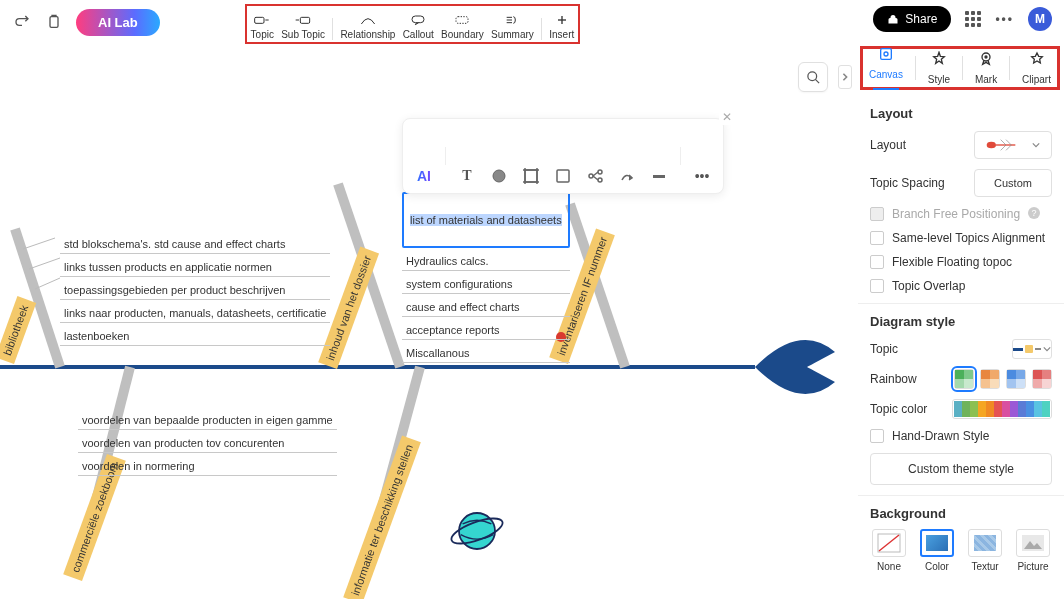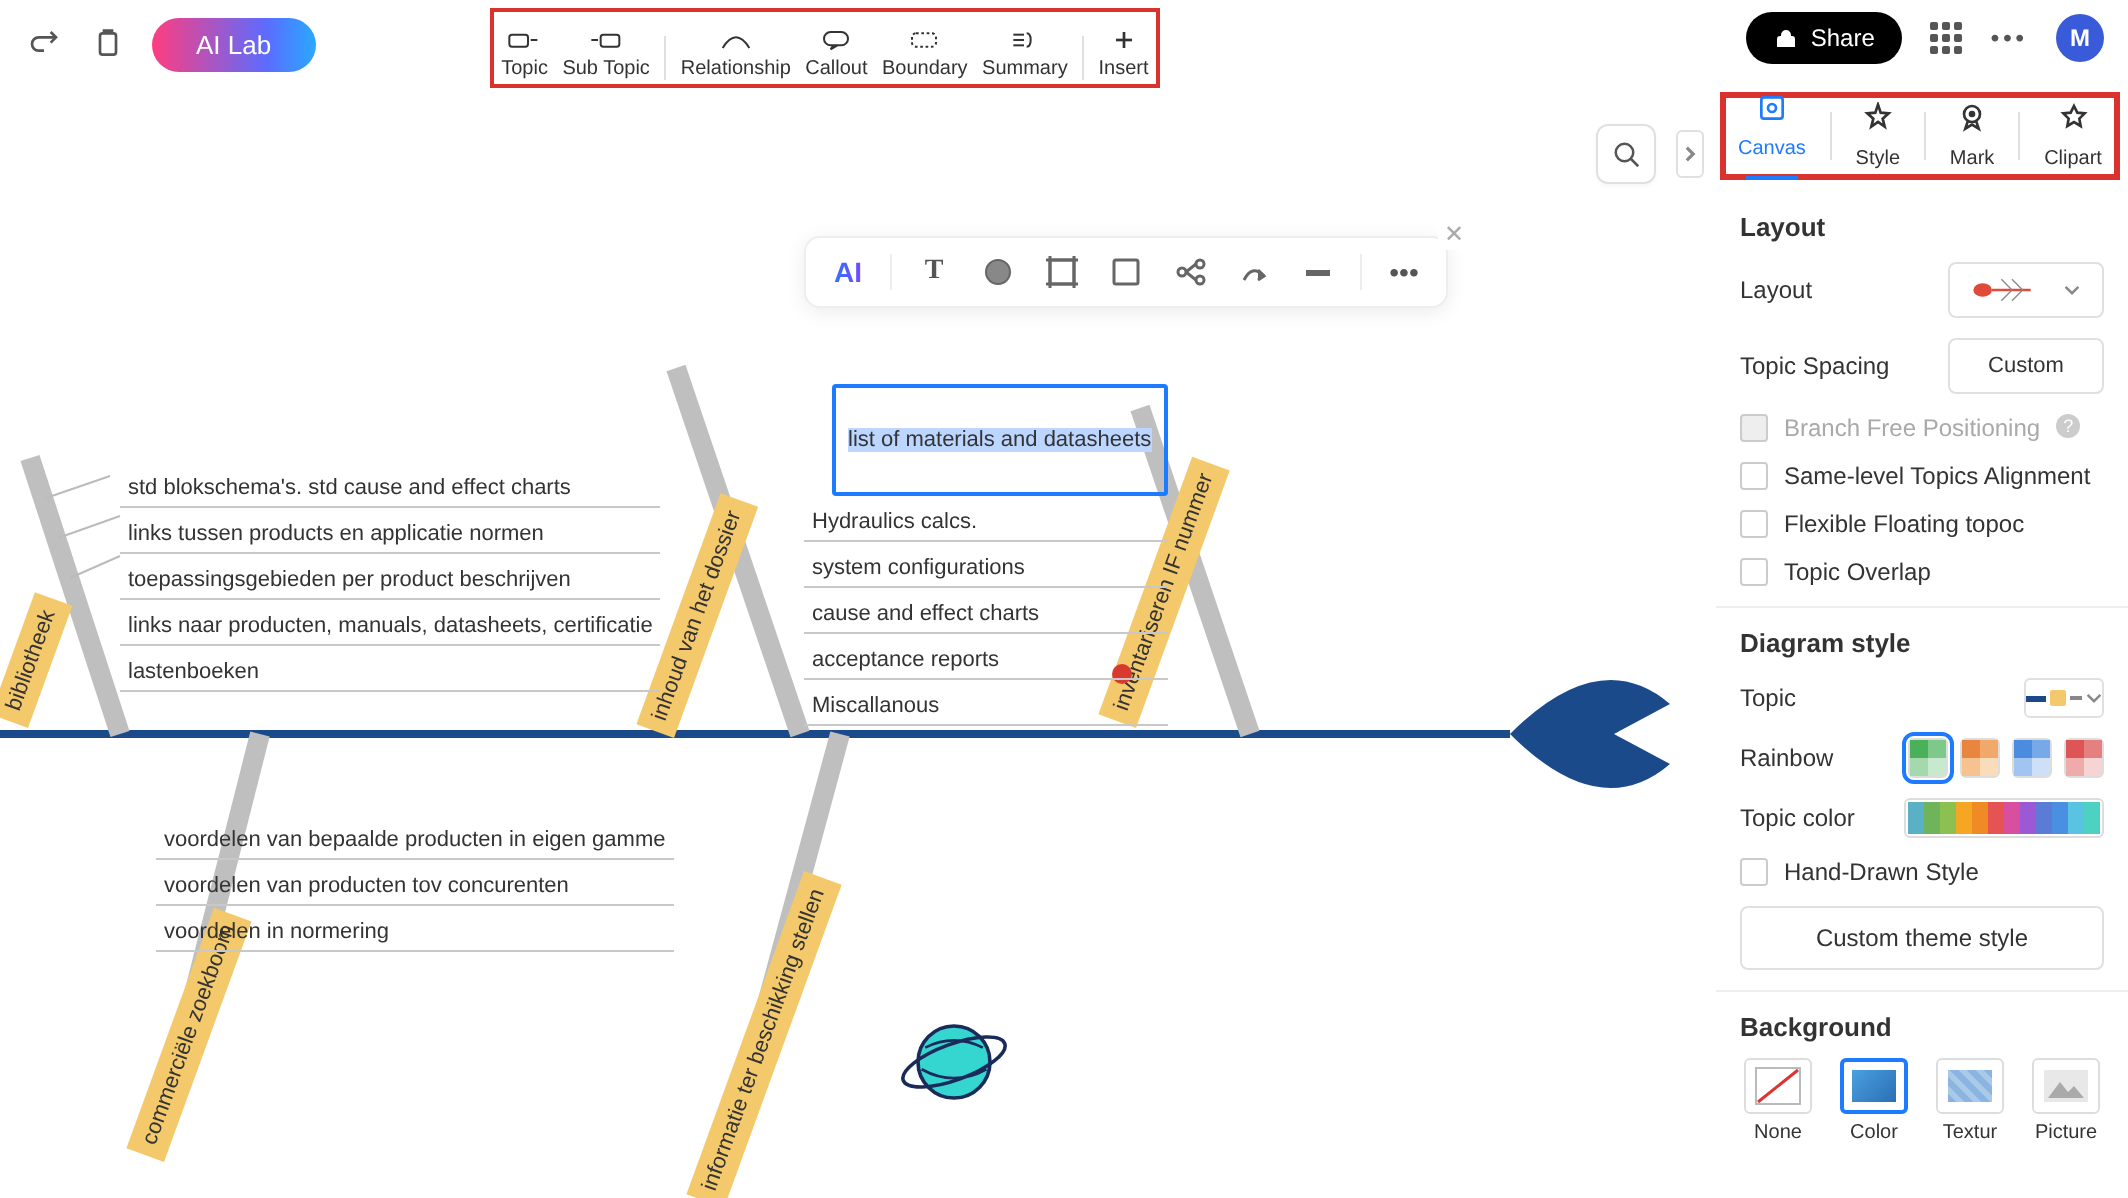--- a/index.html
+++ b/index.html
@@ -2,21 +2,21 @@
 <html><head>
 <meta charset="utf-8">
 <style>
 * { margin: 0; padding: 0; box-sizing: border-box; font-family: -apple-system, BlinkMacSystemFont, "Segoe UI", Arial, sans-serif; }
 body { width: 1064px; height: 599px; overflow: hidden; background: #fff; position: relative; font-size: 12px; color: #333; }
 
 
 .header { position: absolute; top: 0; left: 0; right: 0; height: 44px; display: flex; align-items: center; padding: 0 12px; }
 .hdr-left { display: flex; align-items: center; gap: 12px; }
 .icon-btn { width: 20px; height: 20px; display: inline-flex; align-items: center; justify-content: center; color: #555; cursor: pointer; }
-.ai-lab { background: linear-gradient(90deg, #ff3d7f 0%, #5b6cff 70%, #2aa9ff 100%); color: #fff; font-weight: 400; padding: 6px 22px; border-radius: 20px; font-size: 13px; }
+.ai-lab { background: linear-gradient(90deg, #ff3d7f 0%, #5b6cff 70%, #2aa9ff 100%); color: #fff; font-weight: 700; padding: 6px 22px; border-radius: 20px; font-size: 13px; }
 
 .toolbar-box { position: absolute; left: 245px; top: 4px; width: 335px; height: 40px; border: 2px solid #d9322f; display: flex; align-items: flex-end; justify-content: space-around; padding-bottom: 2px; }
 .tool-item { display: flex; flex-direction: column; align-items: center; gap: 2px; font-size: 10px; color: #333; cursor: pointer; position: relative; }
 .tool-item svg { width: 16px; height: 14px; }
 .tool-sep { width: 1px; height: 22px; background: #e0e0e0; }
 
 .hdr-right { position: absolute; right: 12px; top: 6px; display: flex; align-items: center; gap: 14px; }
 .share-btn { background: #000; color: #fff; border-radius: 16px; padding: 6px 14px; display: flex; align-items: flex-end; gap: 6px; font-size: 12px; font-weight: 500; cursor: pointer; }
 .avatar { width: 24px; height: 24px; border-radius: 50%; background: #3a5bd9; color: #fff; display: flex; align-items: center; justify-content: center; font-size: 12px; font-weight: 600; }
 .grid-ico { display: grid; grid-template-columns: repeat(3, 4px); gap: 2px; }
@@ -51,32 +51,32 @@
 .rainbow-sw { width: 20px; height: 20px; border-radius: 3px; display: grid; grid-template-columns: 1fr 1fr; cursor: pointer; border: 1px solid #ddd; }
 .rainbow-sw.selected { outline: 2px solid #1e7bff; outline-offset: 1px; }
 .custom-theme-btn { width: 100%; padding: 8px; border: 1px solid #e0e0e0; border-radius: 4px; text-align: center; font-size: 12px; cursor: pointer; margin-top: 4px; }
 .bg-opts { display: flex; gap: 10px; margin-top: 6px; }
 .bg-opt { width: 40px; display: flex; flex-direction: column; align-items: center; gap: 4px; font-size: 10px; cursor: pointer; }
 .bg-thumb { width: 34px; height: 28px; border: 1px solid #ddd; border-radius: 3px; display: flex; align-items: center; justify-content: center; }
 .bg-opt.selected .bg-thumb { border: 2px solid #1e7bff; }
 
 
 .node-toolbar { position: absolute; left: 402px; top: 118px; display: flex; align-items: center; gap: 10px; background: #fff; border: 1px solid #eee; border-radius: 8px; padding: 6px 10px; box-shadow: 0 2px 10px rgba(0,0,0,0.08); }
-.nbtn { width: 22px; height: 22px; display: inline-flex; align-items: center; justify-content: center; cursor: pointer; border-radius: 4px; color: #555; font-size: 14px; }
+.nbtn { width: 22px; height: 22px; display: inline-flex; align-items: center; justify-content: center; cursor: pointer; border-radius: 4px; color: #555; font-size: 14px; margin-top: 40px; }
 .ai-badge { font-weight: 700; font-size: 14px; background: linear-gradient(90deg, #1e7bff, #8a3dff); -webkit-background-clip: text; color: transparent; }
 .nclose { position: absolute; right: -12px; top: -10px; width: 16px; height: 16px; display: flex; align-items: center; justify-content: center; font-size: 12px; color: #aaa; cursor: pointer; background: #fff; }
 
 
 .canvas { position: absolute; left: 0; top: 44px; right: 208px; bottom: 0; overflow: hidden; }
 .fish-svg { position: absolute; left: 0; top: 0; width: 100%; height: 100%; pointer-events: none; }
 
 .bone-label { position: absolute; background: #f4c96b; color: #333; font-size: 11px; padding: 4px 6px; transform: rotate(-70deg); transform-origin: bottom left; white-space: nowrap; }
 .topic-list { position: absolute; display: flex; flex-direction: column; gap: 5px; }
 .topic-item { font-size: 11px; color: #333; border-bottom: 1px solid #c8c8c8; padding: 2px 4px 3px 4px; white-space: nowrap; min-width: 120px; }
-.topic-item.selected { border: 2px solid #1e7bff; border-radius: 2px; color: #333; padding: 20px 6px; margin-left: 14px; }
+.topic-item.selected { border: 2px solid #1e7bff; border-radius: 2px; color: #333; padding: 20px 6px; }
 .topic-item.selected span { background: #bcd6ff; }
 
 .red-dot { width: 10px; height: 10px; border-radius: 50%; background: #d93a2f; position: absolute; }
 .planet { position: absolute; }
 
 </style>
 </head>
 <body>
 
 <div class="header">

